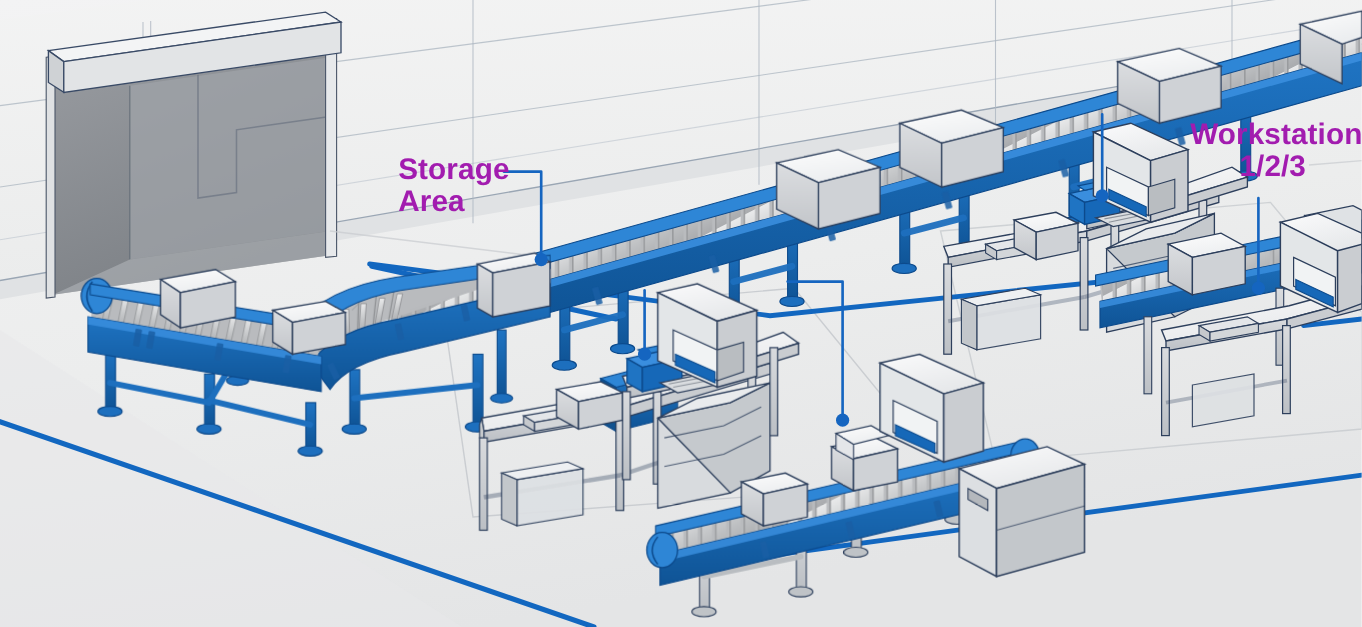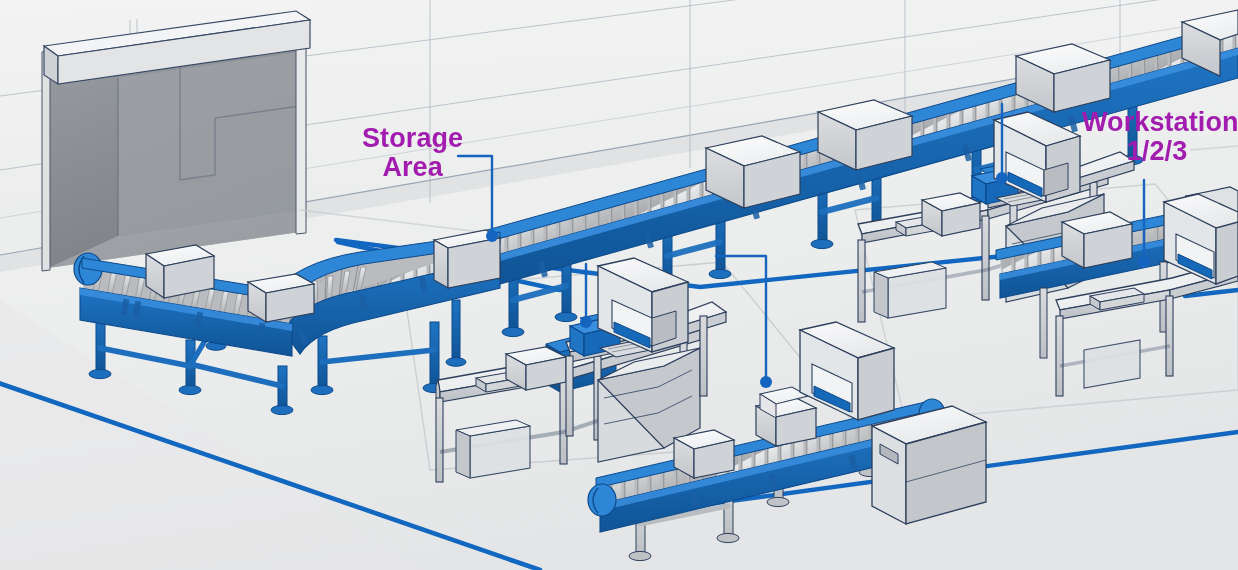--- a/index.html
+++ b/index.html
@@ -3,21 +3,21 @@
 <meta charset="utf-8">
 <title>Warehouse Conveyor Layout</title>
 <style>
   html,body{margin:0;padding:0;background:#fff;}
   body{font-family:"Liberation Sans", sans-serif;}
   #stage{position:relative;width:1238px;height:570px;overflow:hidden;background:#f2f2f3;}
   #scene{position:absolute;left:0;top:0;width:1238px;height:570px;}
   .anno{position:absolute;color:#a21caf;font-family:"Liberation Sans",sans-serif;
         font-size:27px;line-height:1.08;font-weight:700;letter-spacing:.1px;
         white-space:pre-line;pointer-events:auto;}
-  #lbl-storage{left:362px;top:124px;text-align:center;}
+  #lbl-storage{left:362px;top:140px;text-align:left;}
   #lbl-ws{left:1082px;top:108px;text-align:center;width:150px;}
 </style>
 </head>
 <body>
 
 <div id="stage">
 
   <svg id="scene" viewBox="0 0 1238 570" xmlns="http://www.w3.org/2000/svg">
     <defs>
       <linearGradient id="gFloor" x1="0" y1="0" x2="0.35" y2="1">

